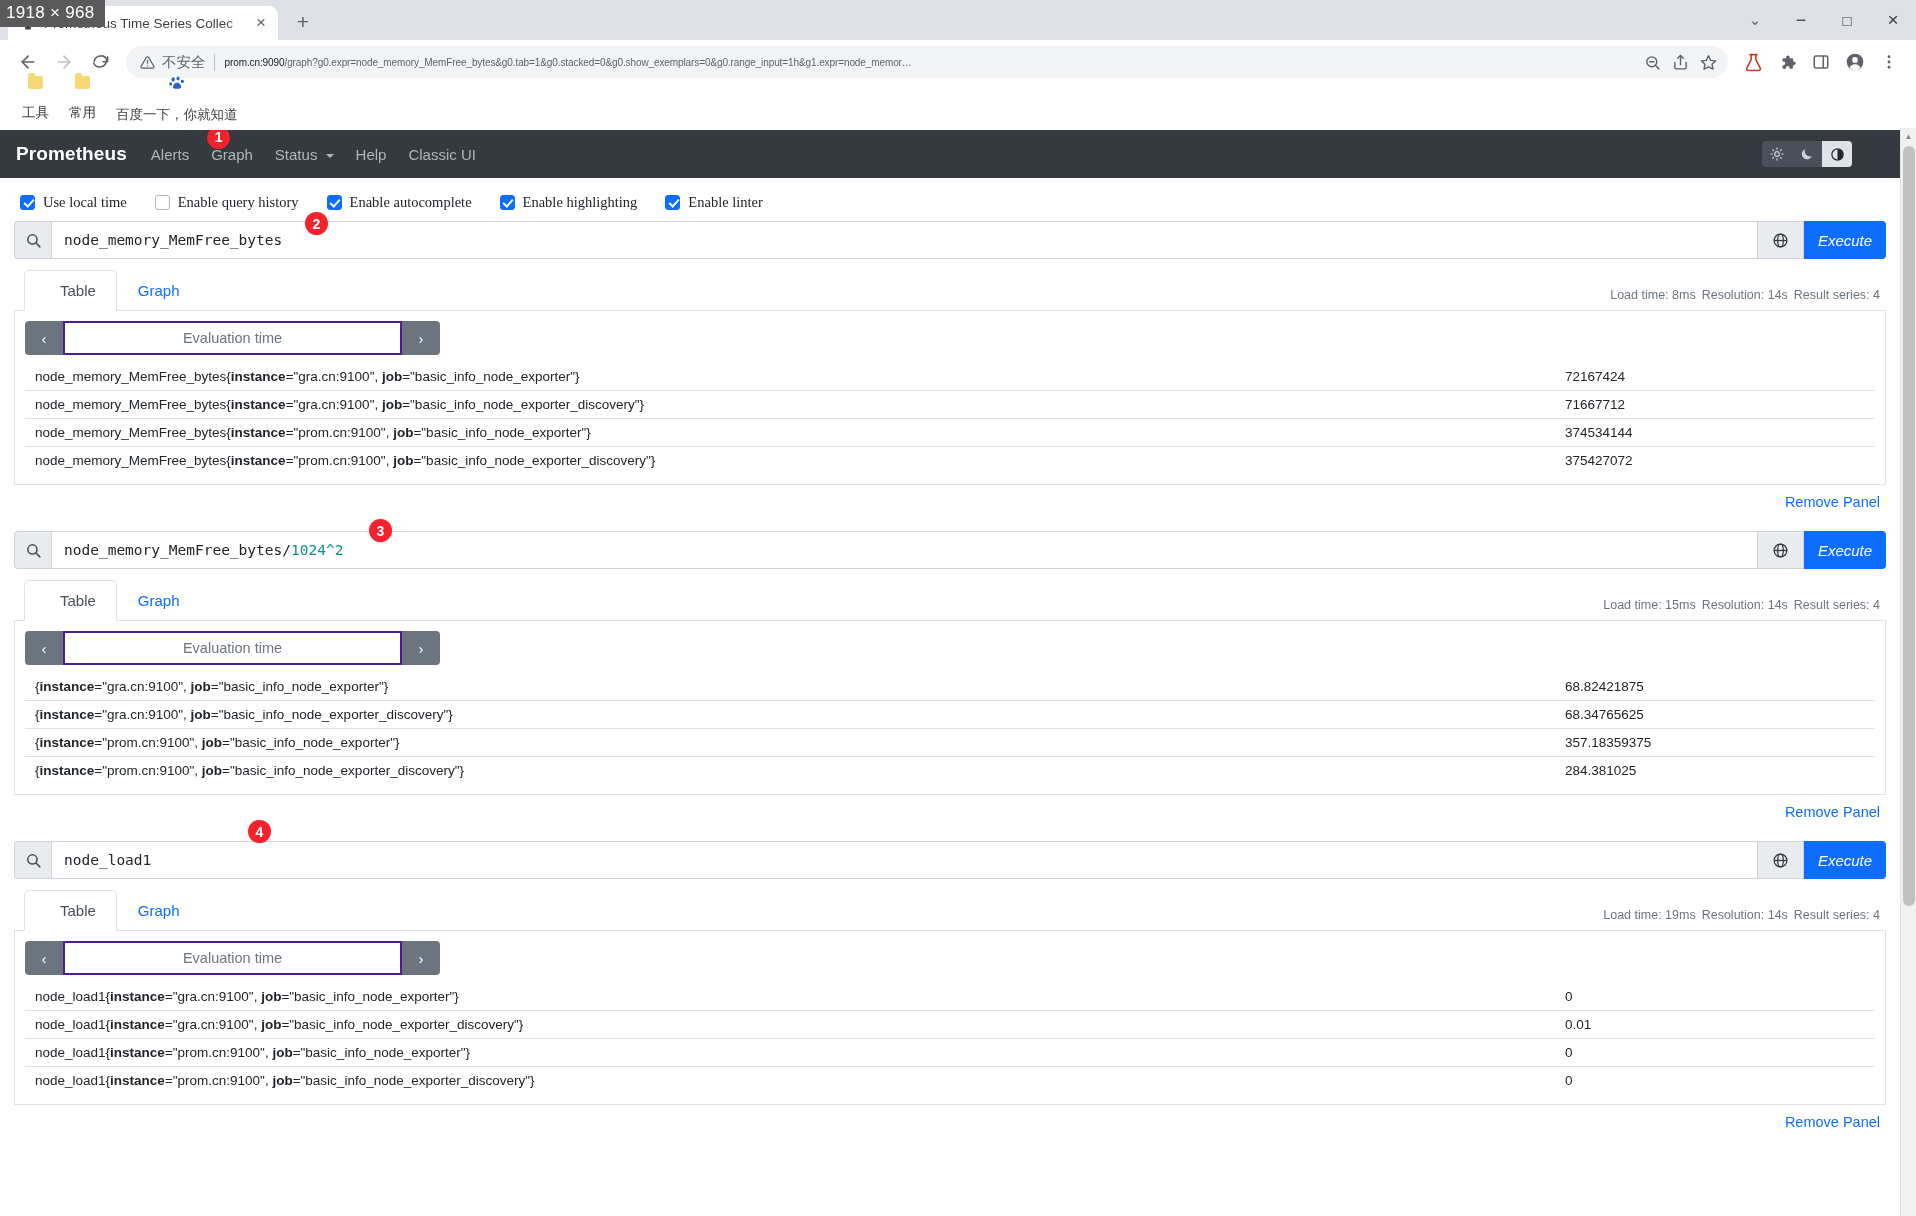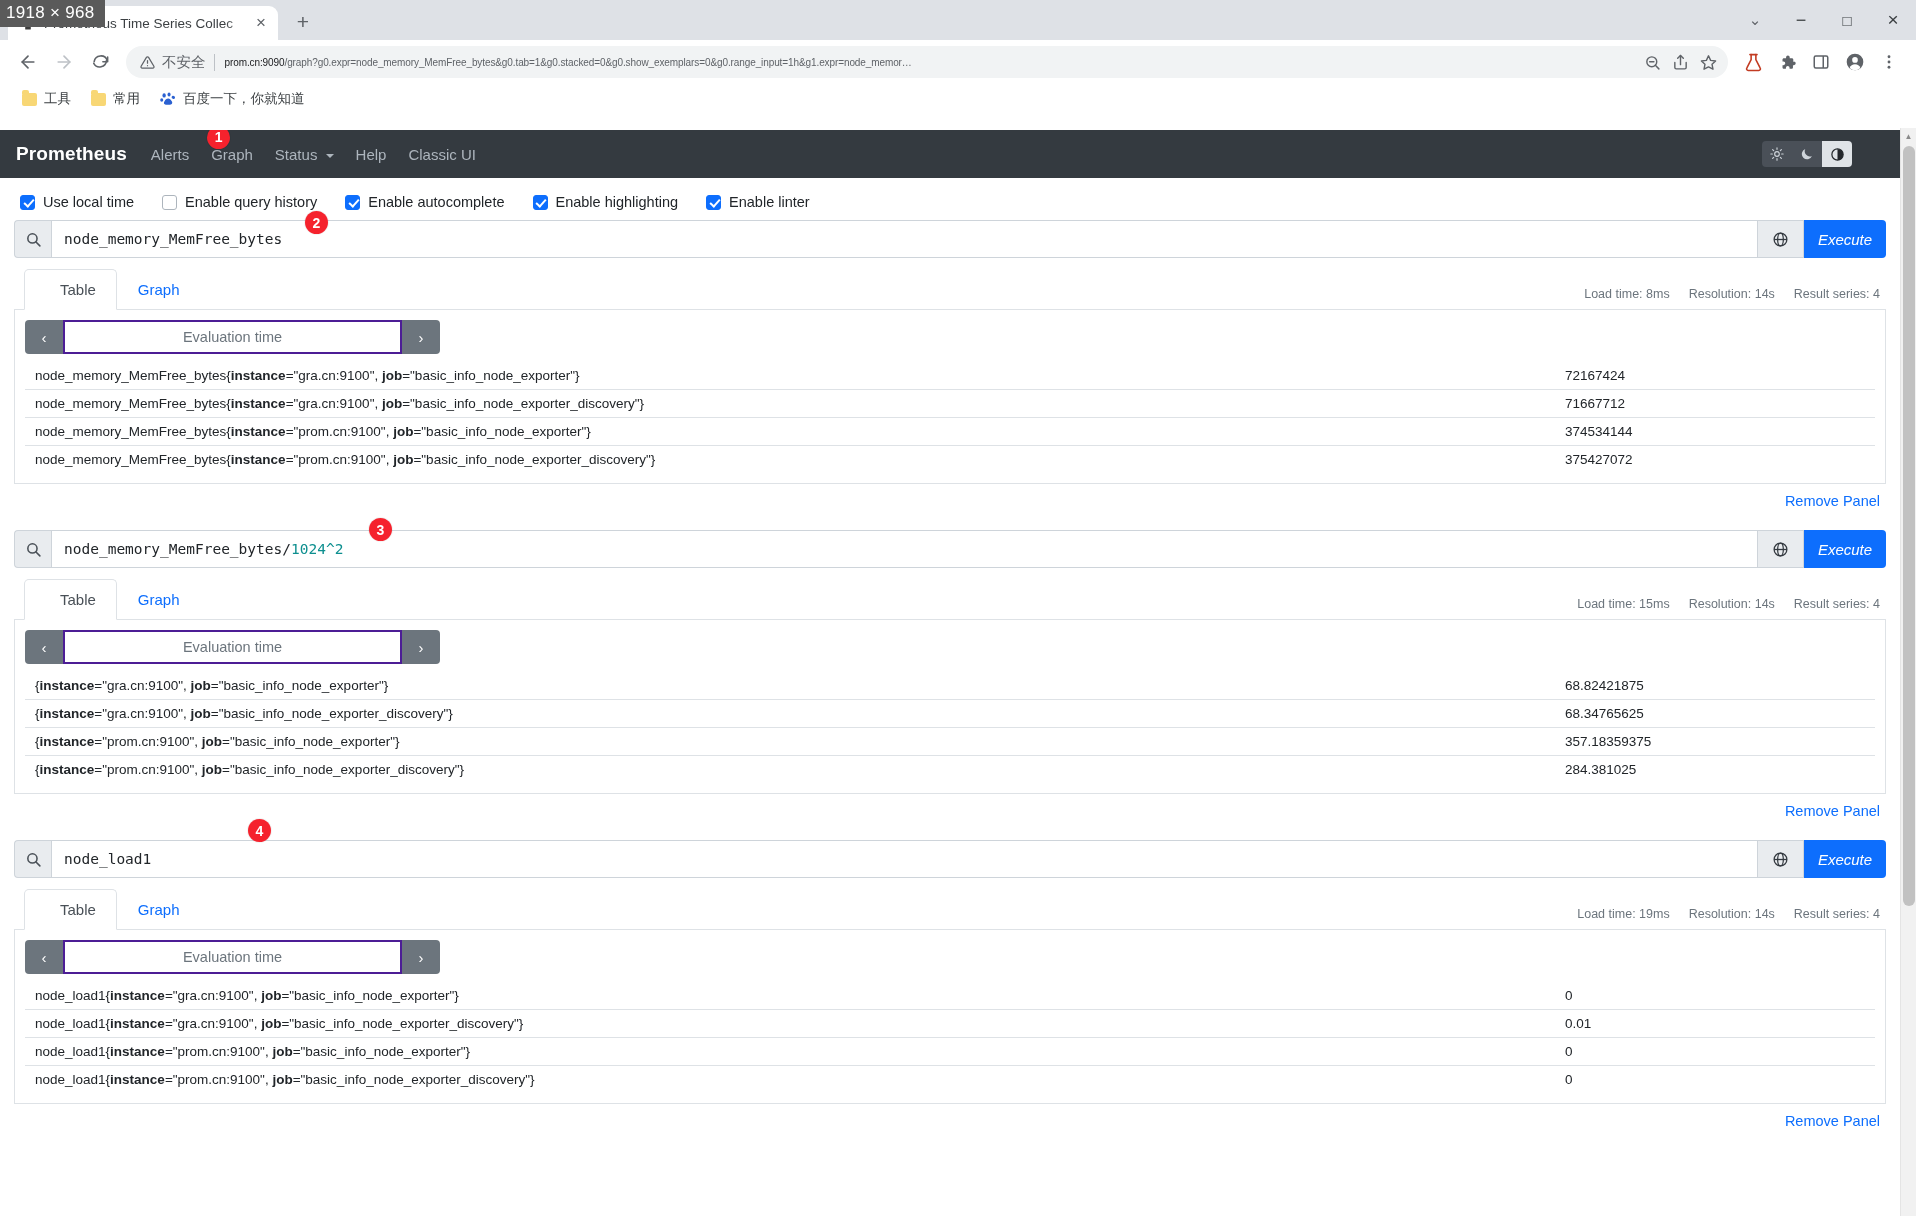--- a/index.html
+++ b/index.html
@@ -63,42 +63,42 @@
   .url {
     font-size:10px; color:#202124; white-space:nowrap; overflow:hidden;
     flex:1 1 auto; min-width:0; letter-spacing:-0.1px;
   }
   .url .host { color:#202124; }
   .url .path { color:#5f6368; }
   .omni-icon { width:28px; height:28px; display:flex; align-items:center; justify-content:center; color:#5f6368; flex:0 0 auto; }
   .tb-icon { width:34px; height:34px; display:flex; align-items:center; justify-content:center; color:#5f6368; flex:0 0 auto; }
 
   .bookmarks { height:30px; background:#fff; display:flex; align-items:center; padding:0 14px; gap:4px; }
-  .bm { display:flex; align-items:center; font-size:13.5px; color:#3c4043; padding:3px 8px; border-radius:4px; gap:7px; white-space:nowrap; }
+  .bm { display:flex; align-items:center; font-size:13.5px; color:#3c4043; padding:3px 8px; border-radius:4px; gap:15px; white-space:nowrap;flex-direction:column; }
   .bm-folder { width:15px; height:13px; background:#f8d775; border-radius:2px; position:relative; }
   .bm-folder:before { content:""; position:absolute; left:0; top:-3px; width:7px; height:4px; background:#f8d775; border-radius:2px 2px 0 0; }
   .bm-baidu { width:16px; height:16px; }
 
   
   .app { position:absolute; left:0; top:130px; width:1900px; height:1086px; overflow:hidden; background:#fff; }
   .navbar {
     height:48px; background:#343a40; display:flex; align-items:center;
     padding:0 16px; position:relative;
   }
   .brand { color:#fff; font-size:19px; font-weight:bold; margin-right:24px; letter-spacing:.1px; }
   .navlink { color:#adb5bd; font-size:15px; margin-right:22px; position:relative; white-space:nowrap; }
   .navlink .caret { display:inline-block; margin-left:4px; border-left:4px solid transparent; border-right:4px solid transparent; border-top:4px solid #adb5bd; vertical-align:middle; }
   .theme-group { position:absolute; right:48px; top:50%; transform:translateY(-50%); display:flex; border-radius:4px; overflow:hidden; }
   .theme-btn { width:30px; height:26px; background:#4a5058; display:flex; align-items:center; justify-content:center; color:#ced4da; }
   .theme-btn.active { background:#dfe3e7; color:#23272b; }
 
   .content { padding:0 14px; }
 
   .opts { display:flex; align-items:center; padding:16px 4px 10px 6px; gap:0; }
-  .opt { display:flex; align-items:center; margin-right:28px; font-size:14.5px; color:#212529; white-space:nowrap; }
+  .opt { display:flex; align-items:center; margin-right:28px; font-size:14.5px; color:#212529; white-space:nowrap;font-family:Liberation Serif, serif; }
   .cb {
     width:15px; height:15px; border-radius:3px; margin-right:8px; flex:0 0 15px;
     border:1px solid #adb5bd; background:#fff; position:relative;
   }
   .cb.on { background:#0d6efd; border-color:#0d6efd; }
   .cb.on:after {
     content:""; position:absolute; left:4.5px; top:1.3px; width:4px; height:8px;
     border:solid #fff; border-width:0 2px 2px 0; transform:rotate(42deg);
   }
 
@@ -125,21 +125,21 @@
     width:82px; background:#0d6efd; color:#fff; font-size:15px;
     display:flex; align-items:center; justify-content:center; border-radius:0 4px 4px 0;font-style:italic;
   }
 
   .tabhead { display:flex; align-items:flex-end; border-bottom:1px solid #dee2e6; padding-left:10px; }
   .ptab {
     font-size:15px; padding:11px 20px; color:#0d6efd; position:relative; top:1px;
     border:1px solid transparent; border-radius:5px 5px 0 0; white-space:nowrap;
   }
   .ptab.active { color:#495057; background:#fff; border-color:#dee2e6 #dee2e6 #fff;padding-left:35px; }
-  .meta { margin-left:auto; display:flex; gap:19px; font-size:12.5px; color:#6c757d; padding-bottom:8px; padding-right:6px;align-items:center; }
+  .meta { margin-left:auto; display:flex; gap:6px; font-size:12.5px; color:#6c757d; padding-bottom:8px; padding-right:6px;align-items:center; }
 
   .tabbody { border:1px solid #dee2e6; border-top:none; padding:10px; }
   .evalrow { display:flex; width:415px; height:34px; margin-bottom:8px; }
   .evbtn {
     width:38px; background:#6c757d; color:#fff; display:flex;
     align-items:center; justify-content:center; font-size:15px;
   }
   .evbtn.left { border-radius:4px 0 0 4px; }
   .evbtn.right { border-radius:0 4px 4px 0; }
   .evinput {

